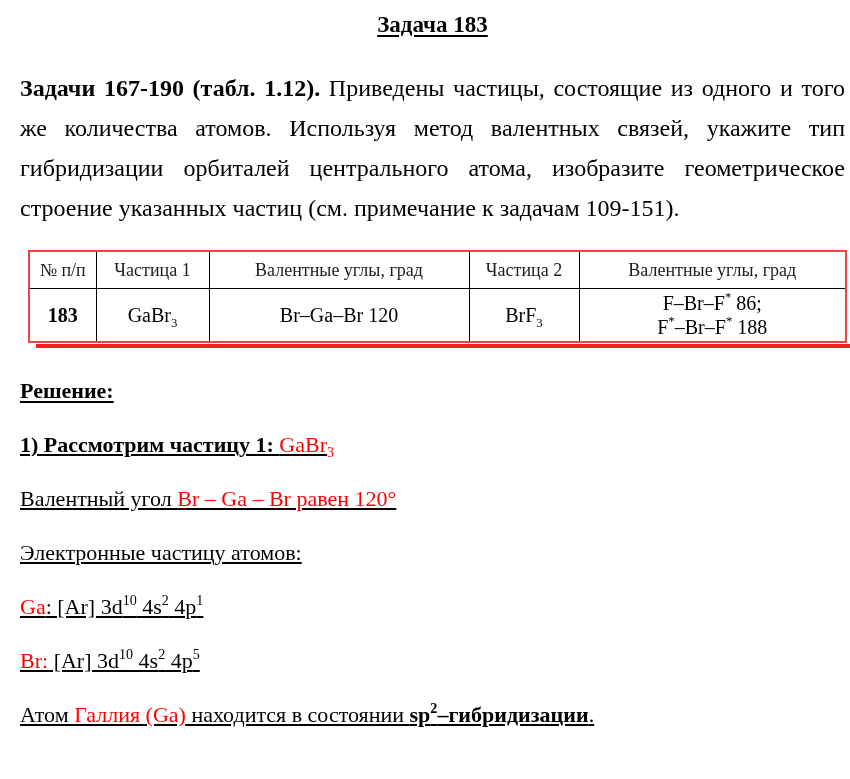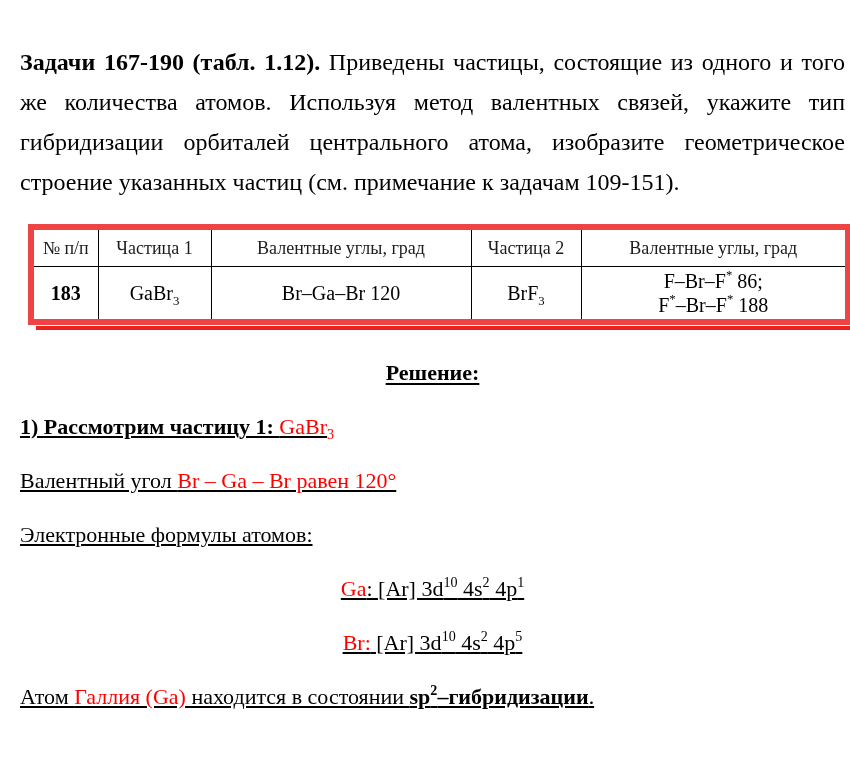--- a/index.html
+++ b/index.html
@@ -25,21 +25,21 @@
     margin:30px 0 0 0;
     font-size:24px;
     line-height:40px;
     text-align:justify;
   }
   .tablewrap { margin:22px 0 0 8px; width:817px; }
   table.datatable {
     border-collapse:collapse;
     width:100%;
     table-layout:fixed;
-    border:6px solid #ef4444;
+    border:2px solid #ef4444;
   }
   table.datatable th, table.datatable td {
     border:1px solid #000;
     text-align:center;
     vertical-align:middle;
     padding:0 2px;
     overflow:hidden;
   }
   table.datatable th {
     height:36px;
@@ -53,44 +53,44 @@
   }
   col.c1{width:67px} col.c2{width:113px} col.c3{width:260px} col.c4{width:110px} col.c5{width:267px}
   .redline {
     height:4px;
     margin:1px 0 0 8px;
     width:817px;
     background:var(--redline,#ec1f1f);
   }
   .solution-heading {
     margin:30px 0 0 0;
-    text-align:center;
     font-size:22px;
     font-weight:bold;
     text-decoration:underline;
     text-underline-offset:3px;
   }
   .line {
     font-size:22px;
     line-height:27px;
     margin:27px 0 0 0;
     text-decoration:underline;
   }
-  .center { text-align:center; }
+  .center { }
   .b { font-weight:bold; }
   .red { color:var(--red,#ff0000); }
   sup { font-size:64%; line-height:0; position:relative; top:-1px; }
   sub { font-size:64%; line-height:0; }
   .cell-twolines div { line-height:24px; font-size:20px; }
 </style>
 </head>
 <body>
 
 <div class="page">
 
+  <h1 class="title">Задача 183</h1>
 
   <p class="intro"><span class="b">Задачи 167-190 (табл. 1.12).</span><span> Приведены частицы, состоящие из одного и того же количества атомов. Используя метод валентных связей, укажите тип гибридизации орбиталей центрального атома, изобразите геометрическое строение указанных частиц (см. примечание к задачам 109-151).</span></p>
 
   <div class="tablewrap">
     <table class="datatable">
       <colgroup>
           <col class="c1">
           <col class="c2">
           <col class="c3">
           <col class="c4">
@@ -120,21 +120,21 @@
     </table>
     <div class="redline"></div>
   </div>
 
   <h2 class="solution-heading">Решение:</h2>
 
   <div class="line"><span class="b">1) Рассмотрим частицу 1: </span><span class="red">GaBr</span><sub class="red">3</sub></div>
 
   <div class="line"><span>Валентный угол </span><span class="red">Br – Ga – Br равен 120°</span></div>
 
-  <div class="line"><span>Электронные формулы атомов:</span></div>
+  <div class="line"><span>Электронные частицу атомов:</span></div>
 
   <div class="line center"><span class="red">Ga</span><span>: [Ar] 3d</span><sup>10</sup><span> 4s</span><sup>2</sup><span> 4p</span><sup>1</sup></div>
 
 
   <div class="line center"><span class="red">Br:</span><span> [Ar] 3d</span><sup>10</sup><span> 4s</span><sup>2</sup><span> 4p</span><sup>5</sup></div>
 
   <div class="line"><span>Атом </span><span class="red">Галлия (Ga)</span><span> находится в состоянии </span><span class="b">sp</span><sup class="b">2</sup><span class="b">–гибридизации</span><span>.</span></div>
 
 </div>
 

